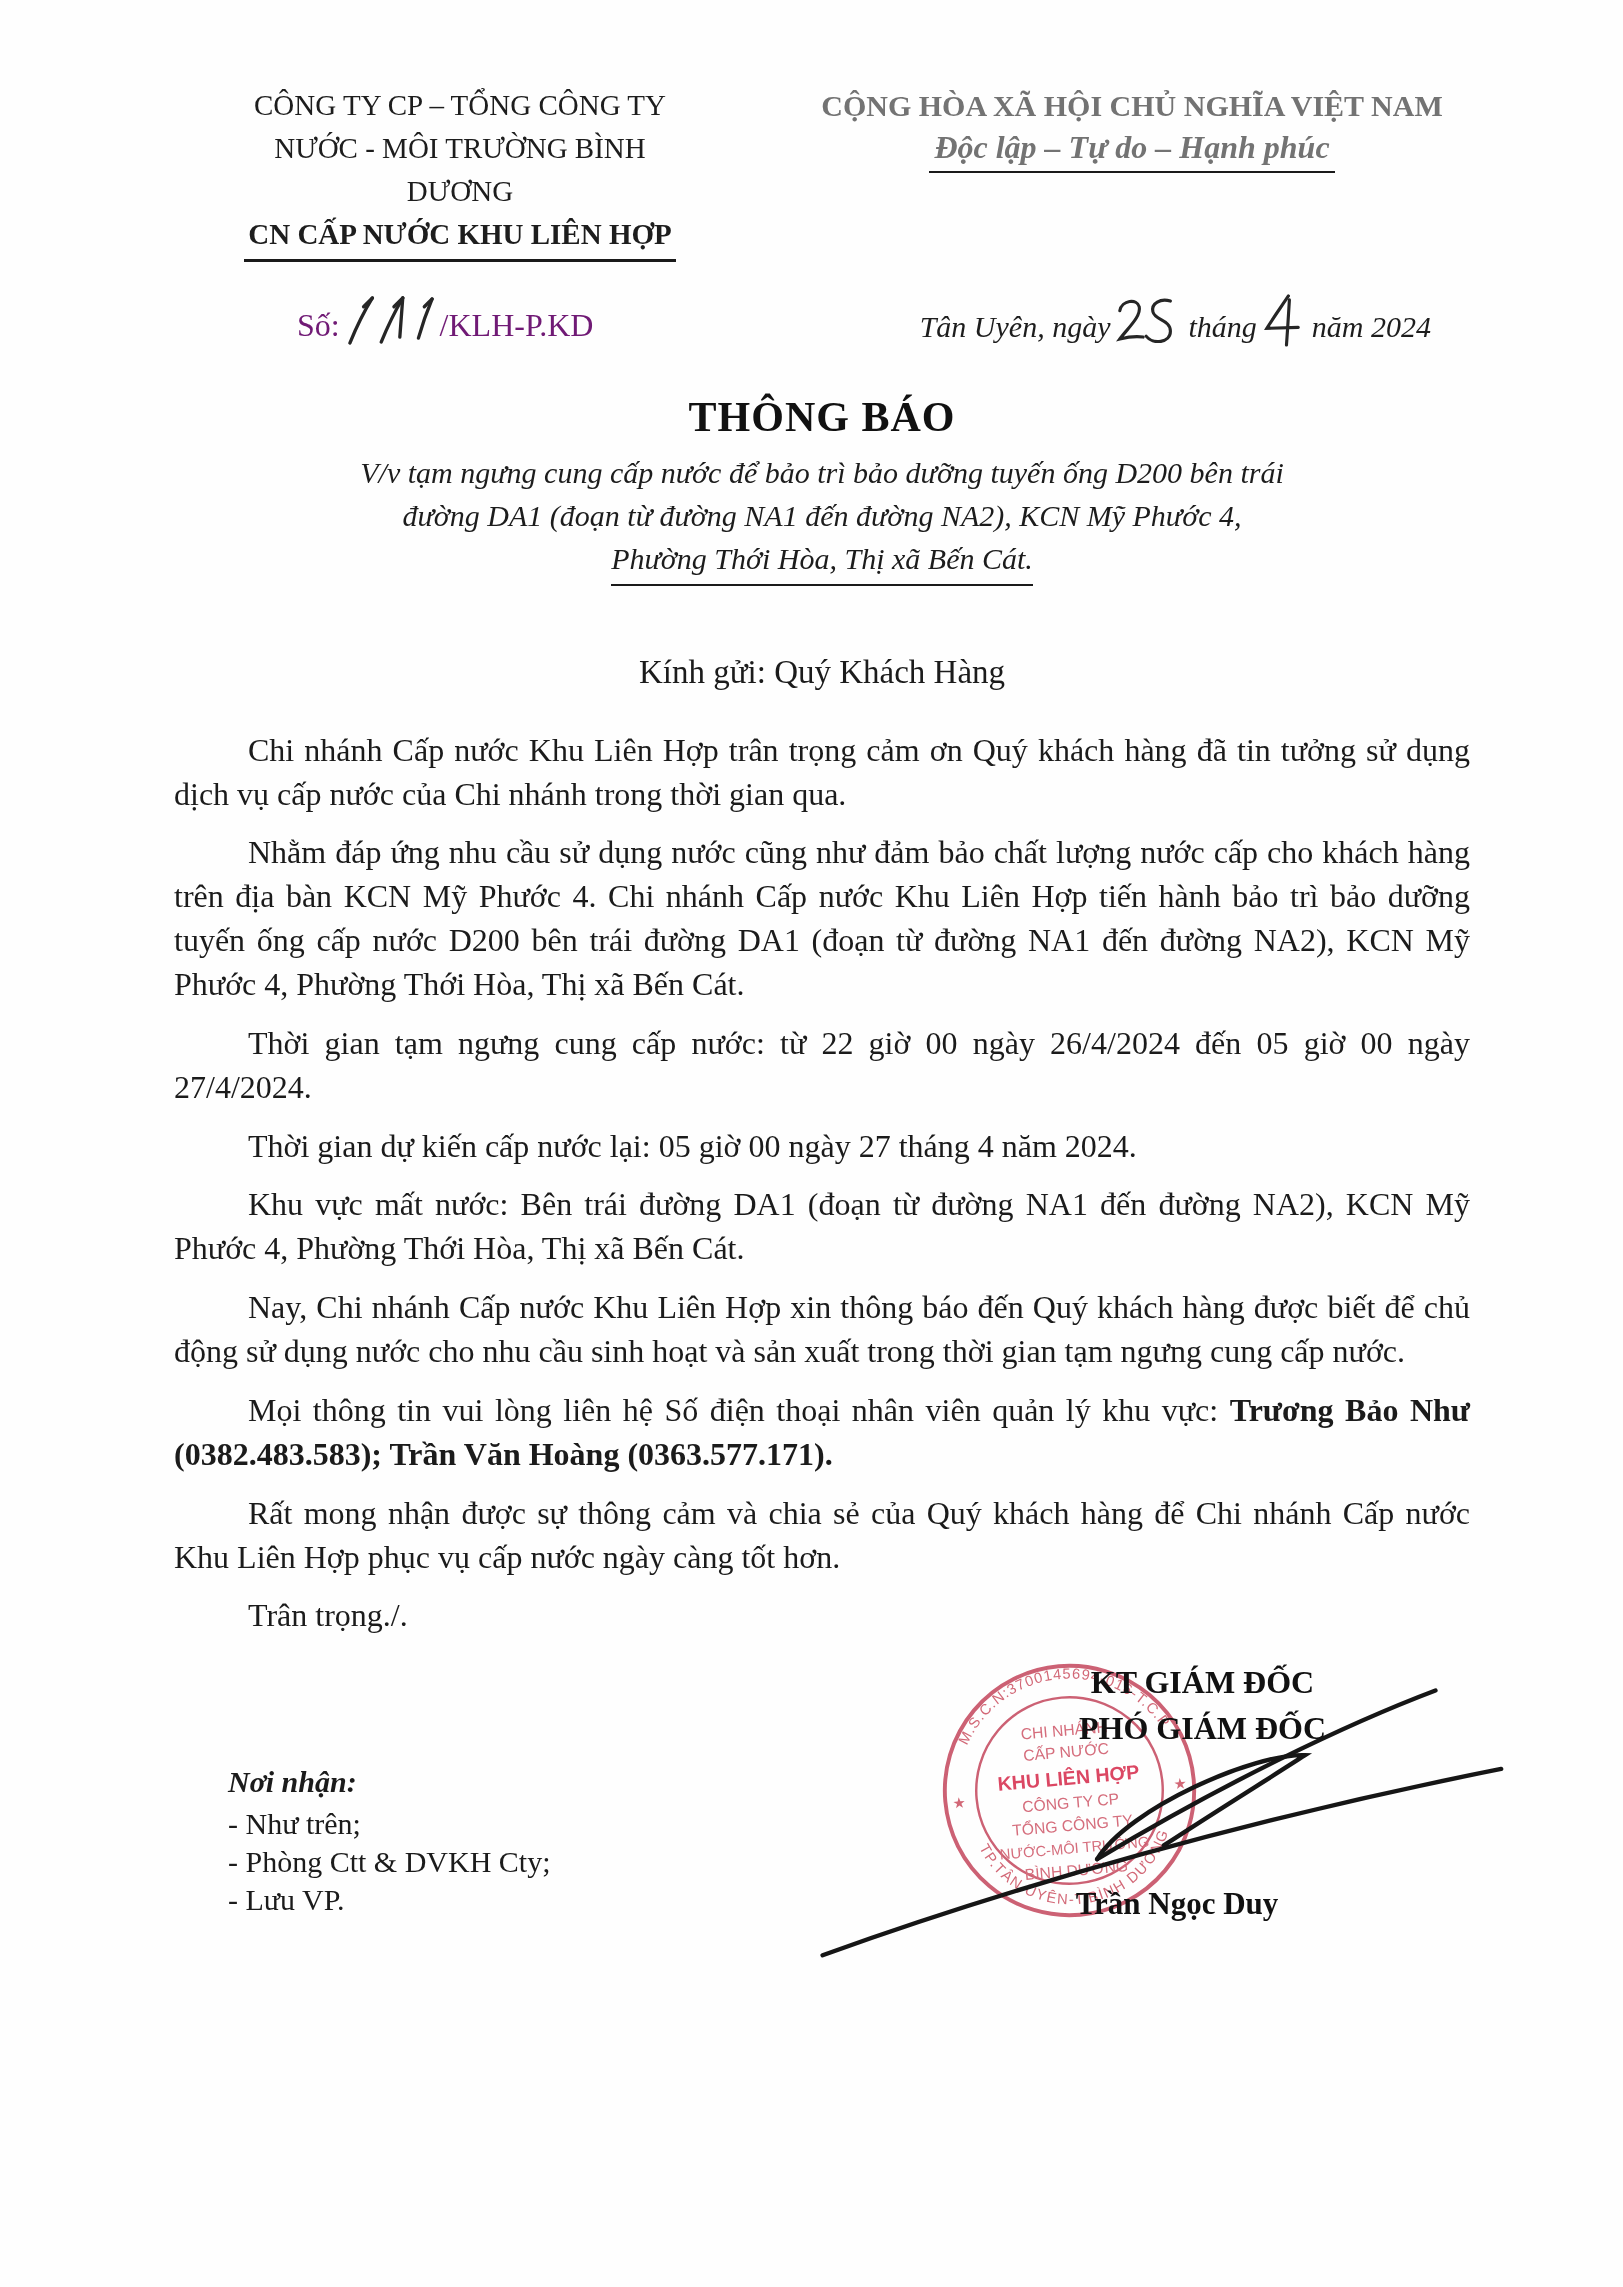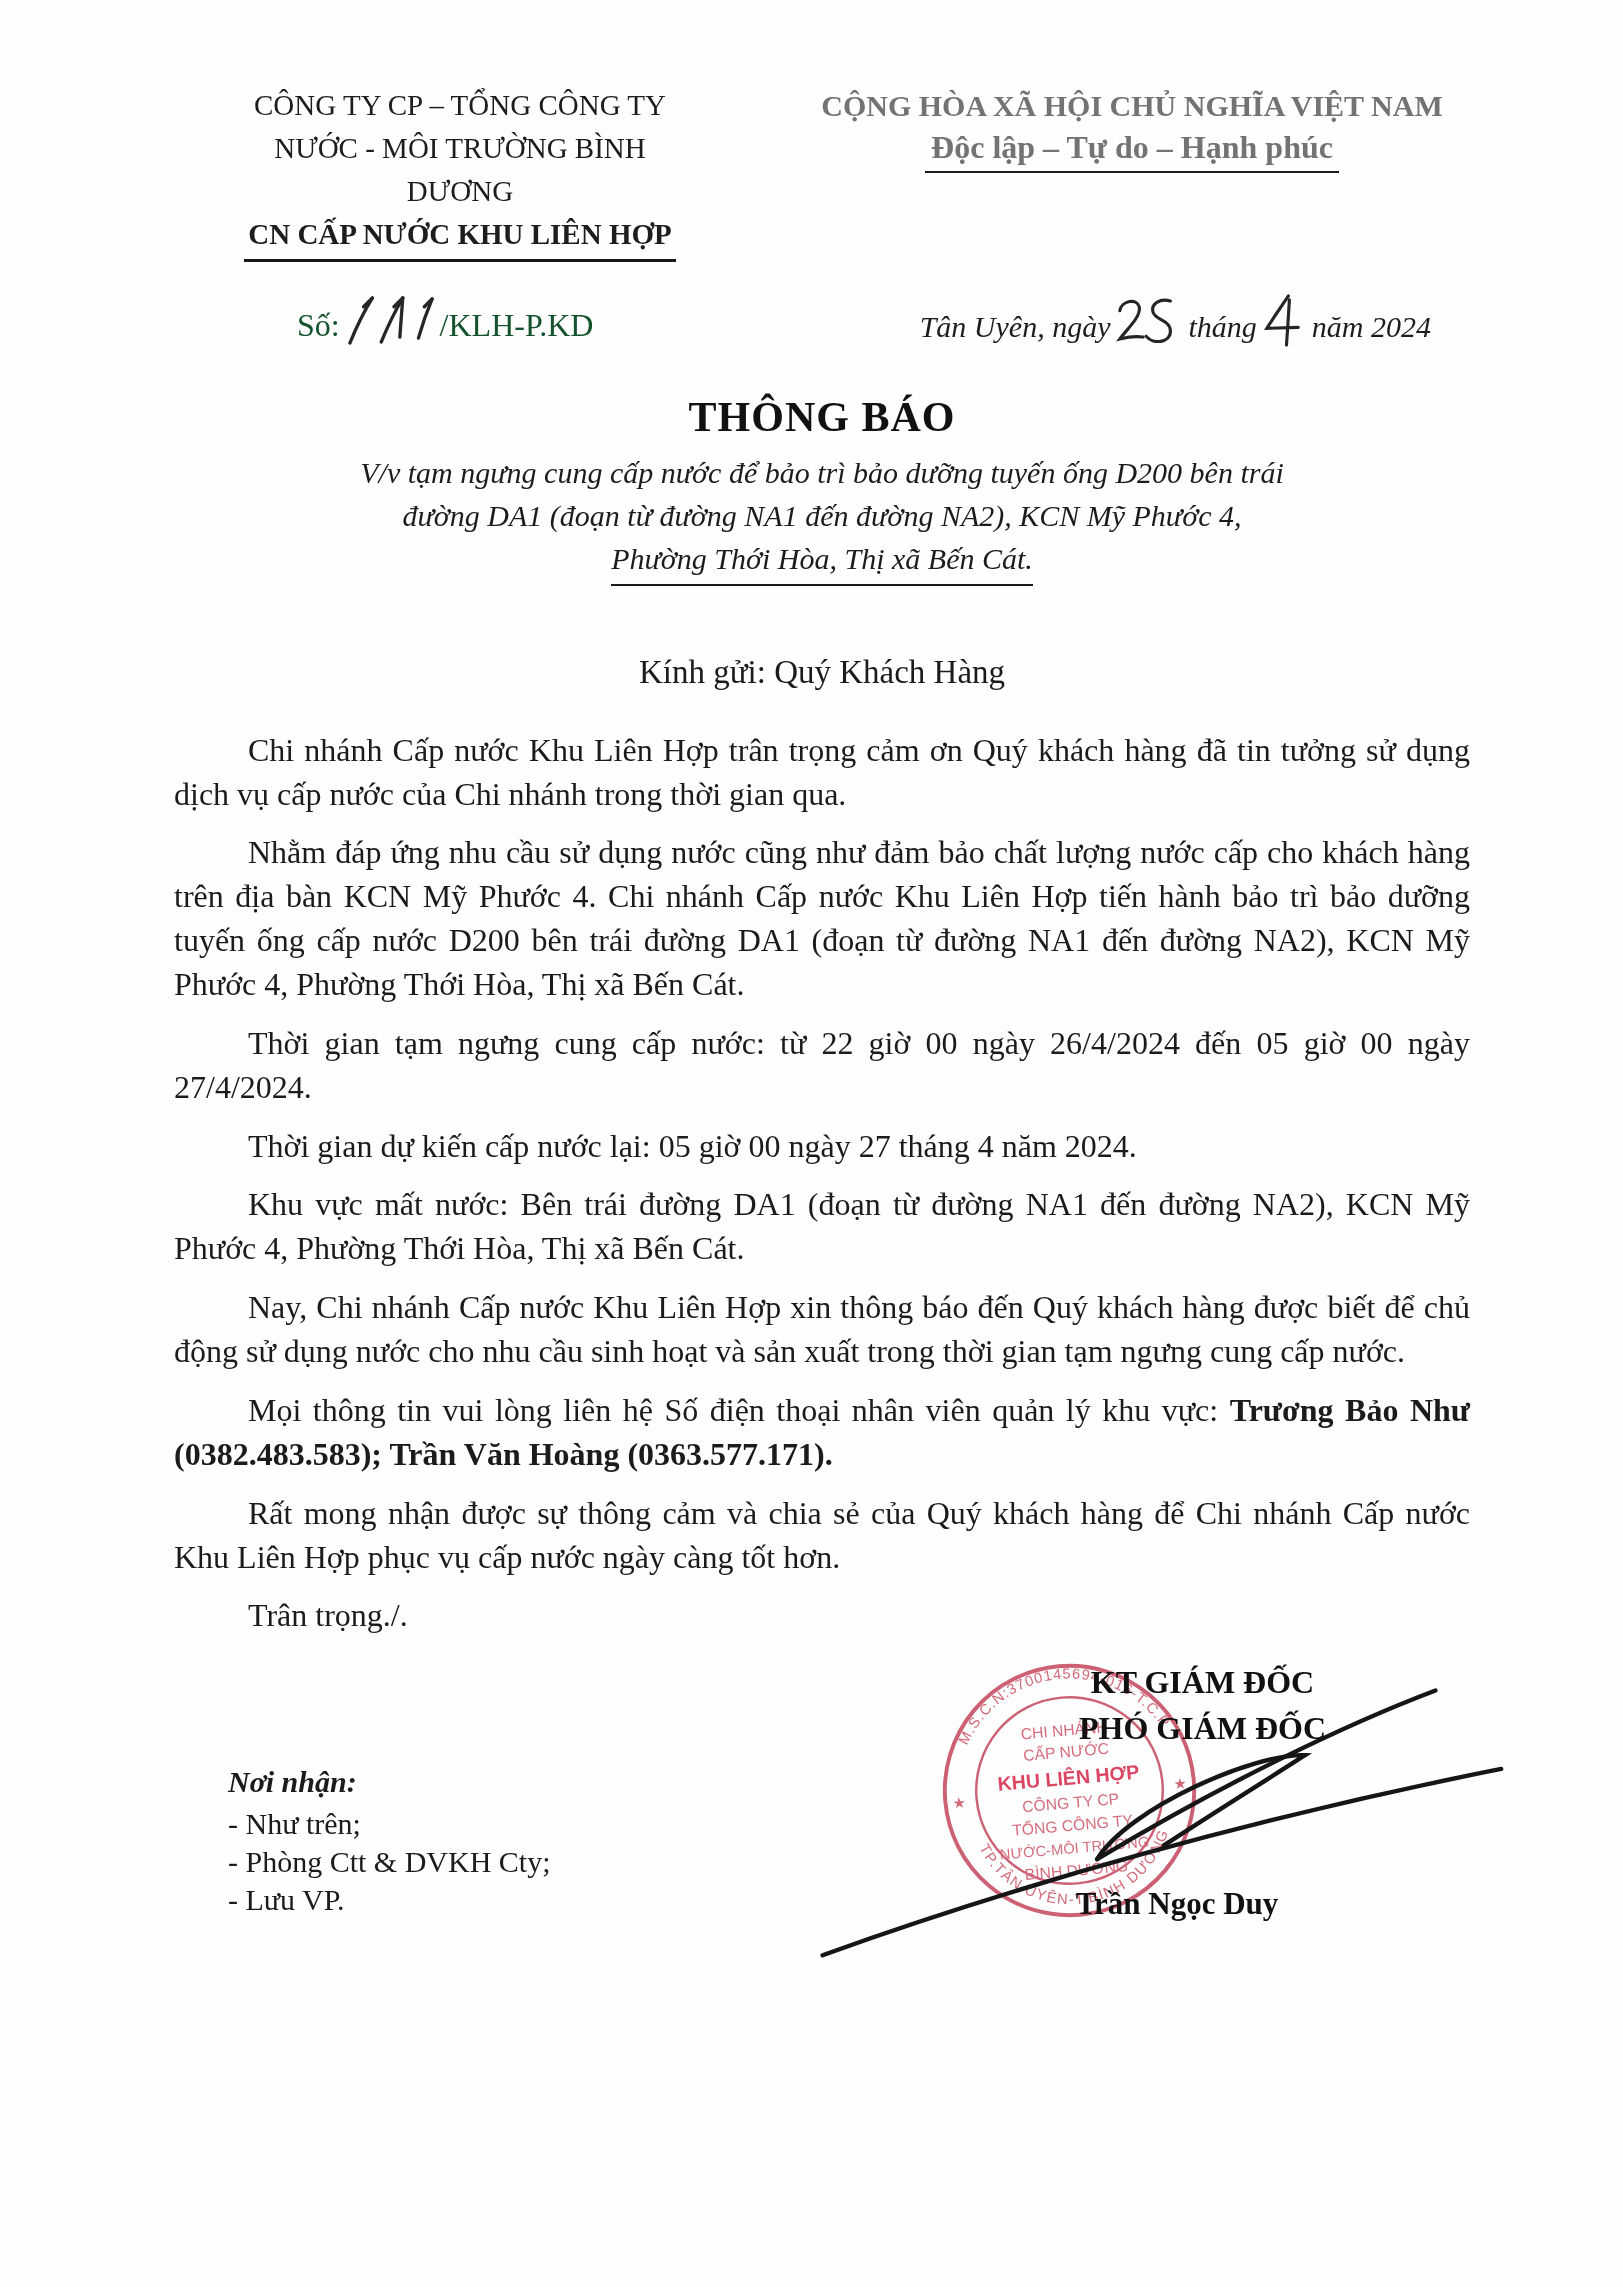--- a/index.html
+++ b/index.html
@@ -13,25 +13,25 @@
     font-family:"Liberation Serif","DejaVu Serif",serif;
   }
   .content{position:absolute;left:174px;top:84px;width:1296px;}
 
   
   .hdr{display:flex;justify-content:space-between;align-items:flex-start;}
   .hdr-left{width:470px;margin-left:51px;text-align:center;font-size:29px;line-height:43px;color:#1d1d1d;}
   .hdr-left .l3{font-weight:bold;display:inline-block;border-bottom:3.9px solid #1a1a1a;padding:0 3.9px 2.9px 3.9px;}
   .hdr-right{width:676px;text-align:center;color:#737373;}
   .hdr-right .l1{font-weight:bold;font-size:30px;line-height:43px;}
-  .hdr-right .l2{font-weight:bold;font-size:32px;display:inline-block;border-bottom:2.9px solid #1a1a1a;padding:0 5.9px 4.9px 5.9px;margin-top:2px;}
+  .hdr-right .l2{font-weight:bold;font-size:32px;display:inline-block;border-bottom:2.9px solid #1a1a1a;padding:0 5.9px 4.9px 5.9px;margin-top:2px;font-style:italic;}
 
   
   .numrow{display:flex;justify-content:space-between;align-items:flex-end;margin-top:29px;font-size:32px;}
-  .num{margin-left:123px;display:flex;align-items:flex-end;color:#14532d;}
+  .num{margin-left:123px;display:flex;align-items:flex-end;color:#701a75;}
   .num .hand{margin:0 2px -3.9px 3.9px;}
   .daterow{font-style:italic;font-size:30px;margin-right:39px;display:flex;align-items:flex-end;color:#1d1d1d;}
   .daterow .hand{margin:0 2px -5.9px 2px;}
   .hand svg{display:block;}
 
   
   .title{text-align:center;font-weight:bold;font-size:42px;margin-top:49px;color:#111;letter-spacing:1px;}
   .subject{text-align:center;font-style:italic;font-size:30px;line-height:43px;margin-top:9.8px;color:#1c1c1c;}
   .subject .u{display:inline-block;border-bottom:2.9px solid #1a1a1a;padding-bottom:3.9px;}
 

